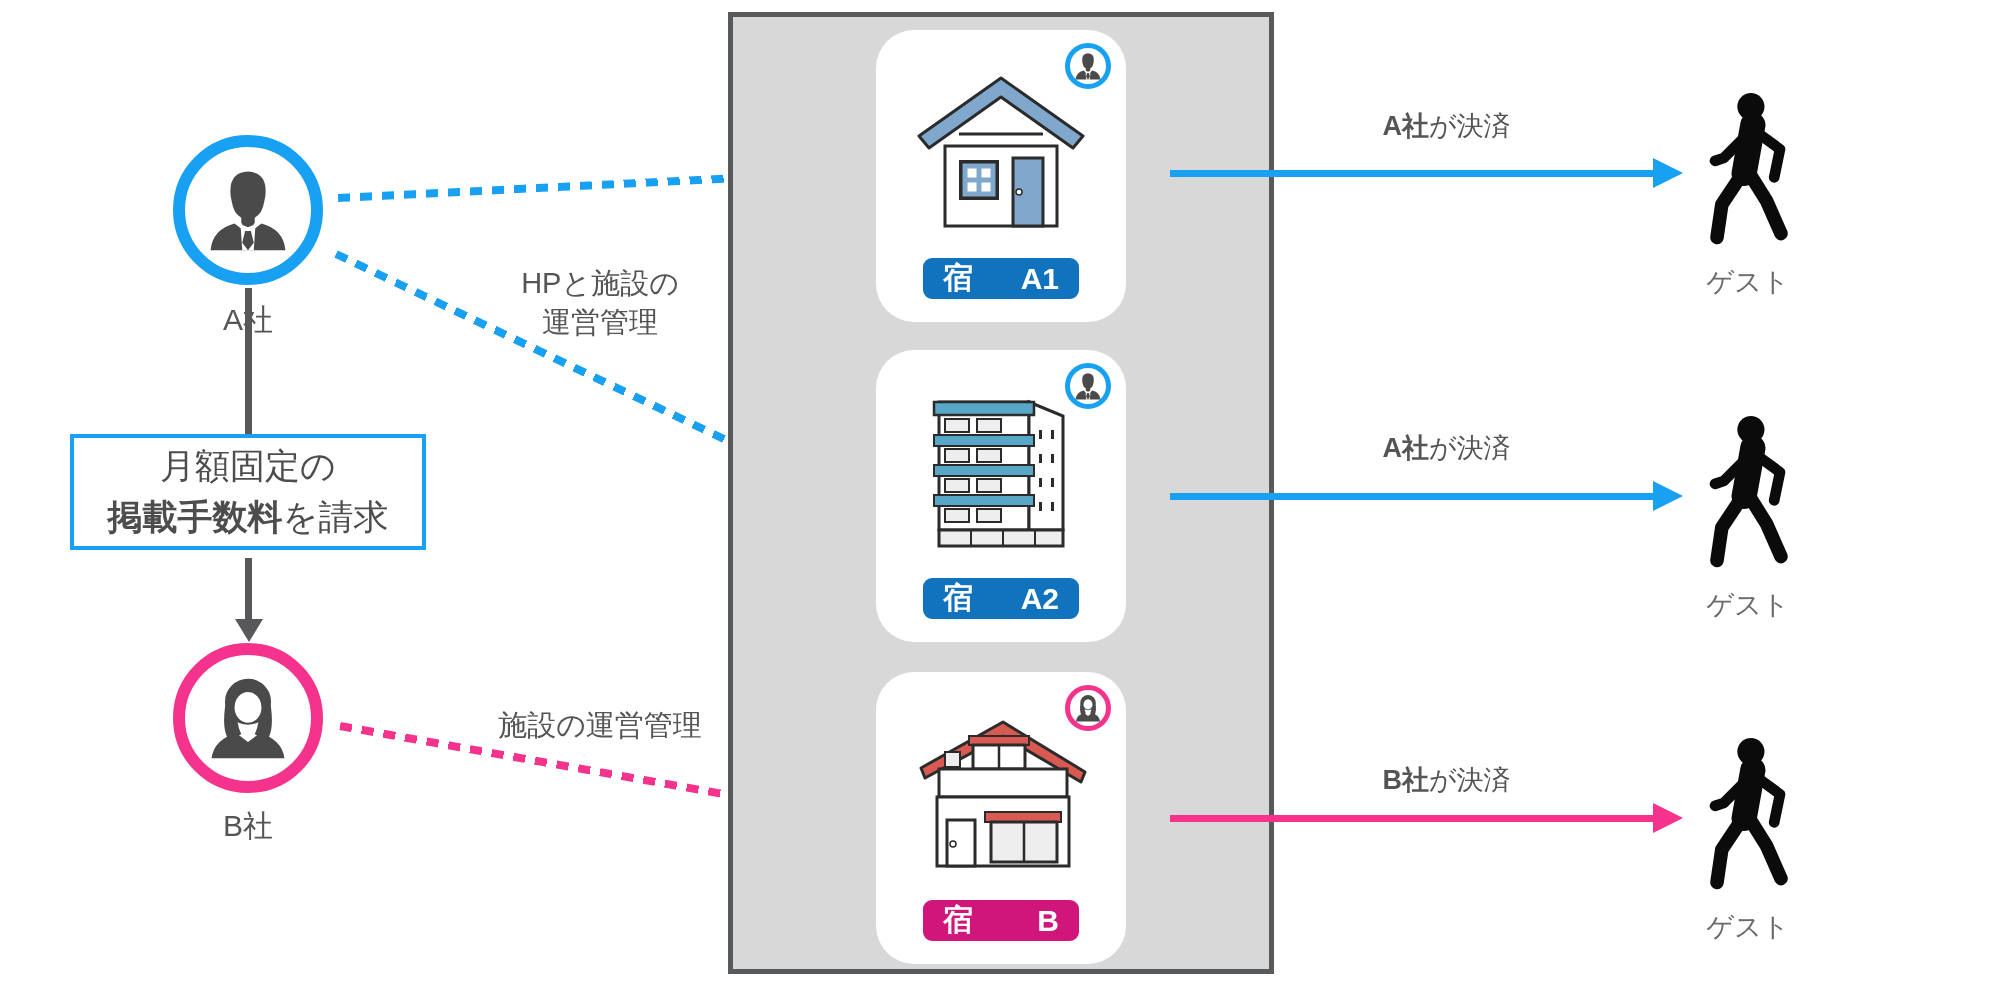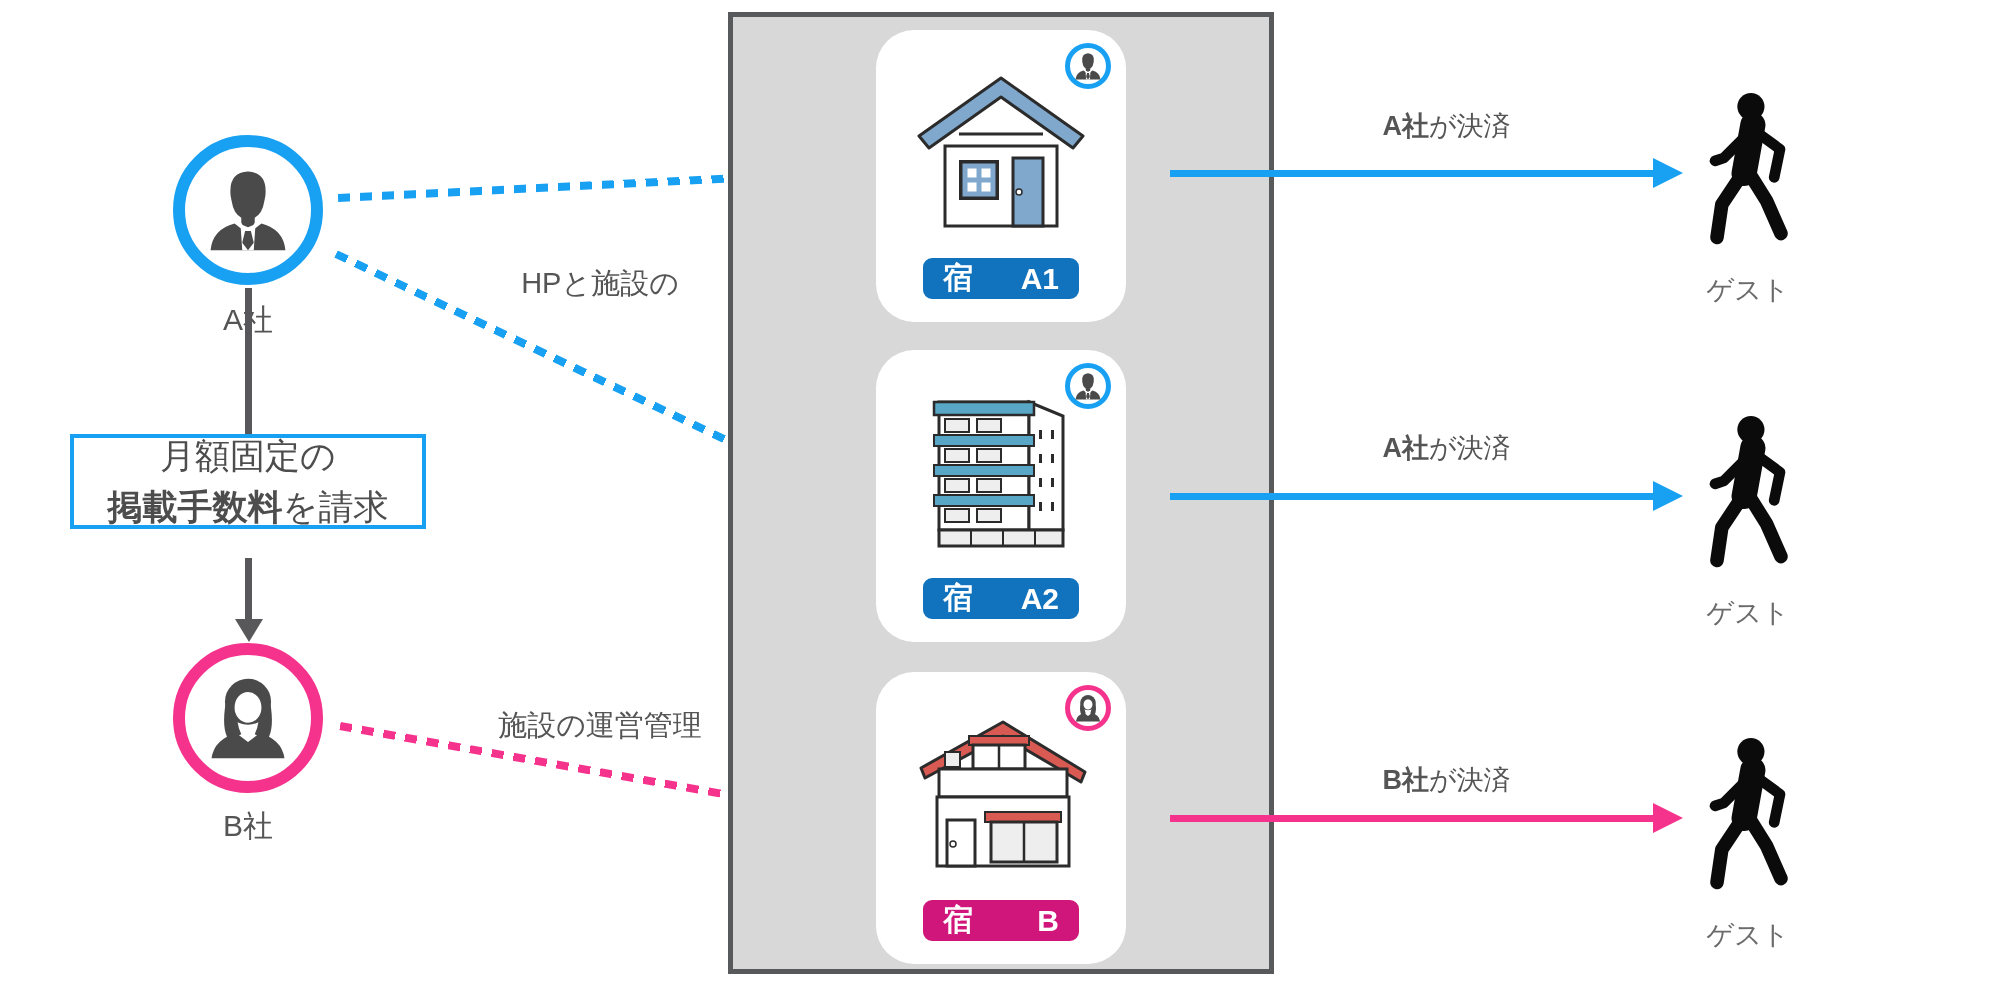--- a/index.html
+++ b/index.html
@@ -20,21 +20,21 @@
   .actor-label{position:absolute;width:150px;text-align:center;font-size:30px;color:#555;}
   #label-a{left:173px;top:300px;}
   #label-b{left:173px;top:806px;}
 
   .vline{position:absolute;width:7px;background:var(--line);}
   #vline-1{left:245px;top:288px;height:146px;}
   #vline-2{left:245px;top:558px;height:62px;}
   #vhead{position:absolute;left:235px;top:619px;width:0;height:0;
          border-left:14px solid transparent;border-right:14px solid transparent;border-top:23px solid var(--line);}
 
-  #fee-box{position:absolute;left:70px;top:434px;width:356px;height:95px;box-sizing:border-box;
+  #fee-box{position:absolute;left:70px;top:434px;width:356px;height:116px;box-sizing:border-box;
            border:4px solid var(--blue);background:#fff;z-index:2;
            display:flex;flex-direction:column;align-items:center;justify-content:center;
            font-size:35px;color:var(--dark);line-height:1.45;}
   #fee-box b{font-weight:bold;}
 
   
   .dotted-arrow{position:absolute;height:24px;transform-origin:0 50%;}
   .dotted-arrow .dline{position:absolute;left:0;right:28px;top:8px;height:8px;}
   .dotted-arrow .dhead{position:absolute;right:0;top:0;width:0;height:0;
      border-top:12px solid transparent;border-bottom:12px solid transparent;}
@@ -72,21 +72,21 @@
   .solid-blue .sline{background:var(--blue);} .solid-blue .shead{border-left:30px solid var(--blue);}
   .solid-pink .sline{background:var(--pink);} .solid-pink .shead{border-left:30px solid var(--pink);}
   #pay-1{top:158px;} #pay-2{top:481px;} #pay-3{top:803px;}
 
   .settle{position:absolute;left:1190px;width:513px;text-align:center;font-size:27px;color:#555;line-height:1.05;}
   .settle b{font-weight:bold;}
   #settle-1{top:112px;} #settle-2{top:434px;} #settle-3{top:766px;}
 
   .guest{position:absolute;left:1688px;width:120px;text-align:center;}
   #guest-1{top:92px;} #guest-2{top:415px;} #guest-3{top:737px;}
-  .guest-label{margin-top:16px;font-size:27px;color:var(--gray);}
+  .guest-label{margin-top:8px;font-size:27px;color:var(--gray);}
 </style>
 </head>
 <body>
 
 <svg width="0" height="0" style="position:absolute">
   <defs>
     <g id="man-icon">
       <path d="M32,36 q-3,-25 18,-26 q21,1 18,26 l-1,5 q-2,13 -10,17 l0,7 -7,3 -7,-3 0,-7 q-8,-4 -10,-17 z" fill="#4A4A4A"></path>
       <path d="M11,92 q2,-22 25,-28 l14,11 14,-11 q23,6 25,28 z" fill="#4A4A4A"></path>
       <path d="M42,62 L50,74 L58,62 L56,92 L44,92 Z" fill="#fff"></path>
@@ -197,20 +197,21 @@
     <div class="dline"></div>
       <div class="dhead"></div>
   </div>
   <div class="dotted-arrow dotted-pink" id="dot-b">
     <div class="dline"></div>
       <div class="dhead"></div>
   </div>
 
   <div class="mgmt-label" id="mgmt-a">
     <div>HPと施設の</div>
+    <div>運営管理</div>
   </div>
   <div class="mgmt-label" id="mgmt-b">施設の運営管理</div>
 
   <div id="panel">
 
     <div class="card" id="card-a1">
       <div class="badge blue">
         <svg width="32" height="32" viewBox="0 0 100 100">
             <use href="#man-icon"></use>
           </svg>

